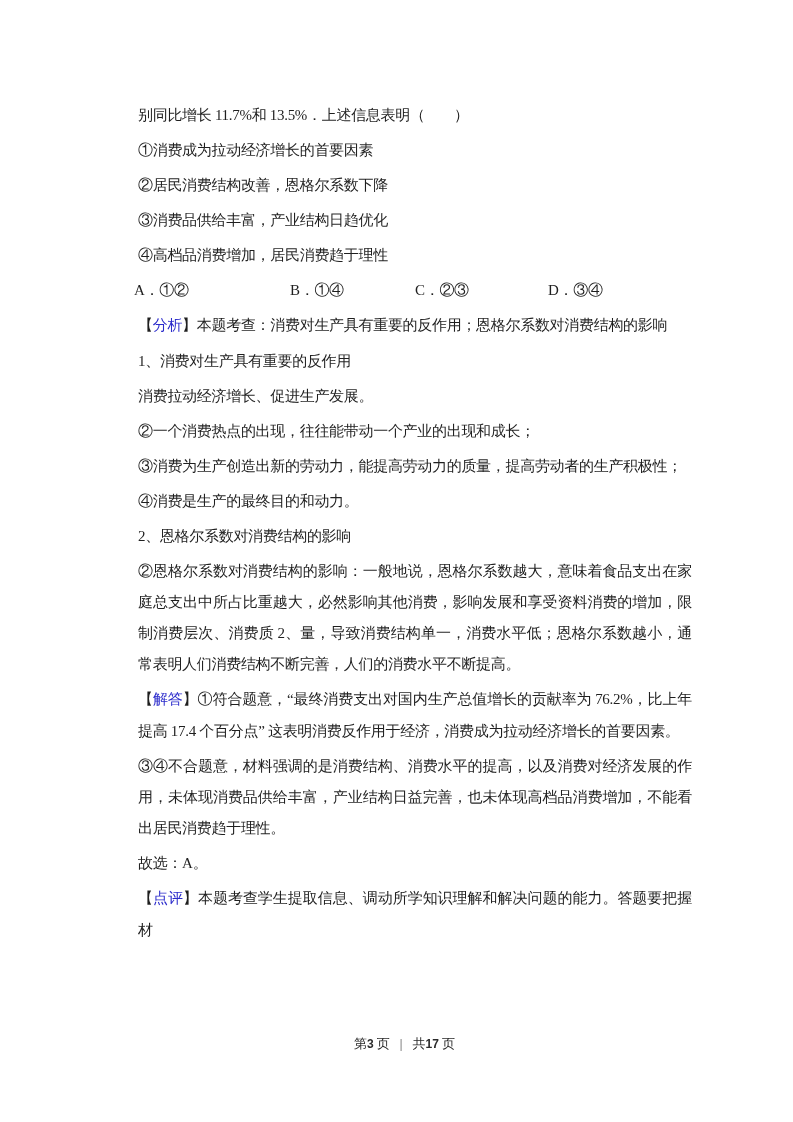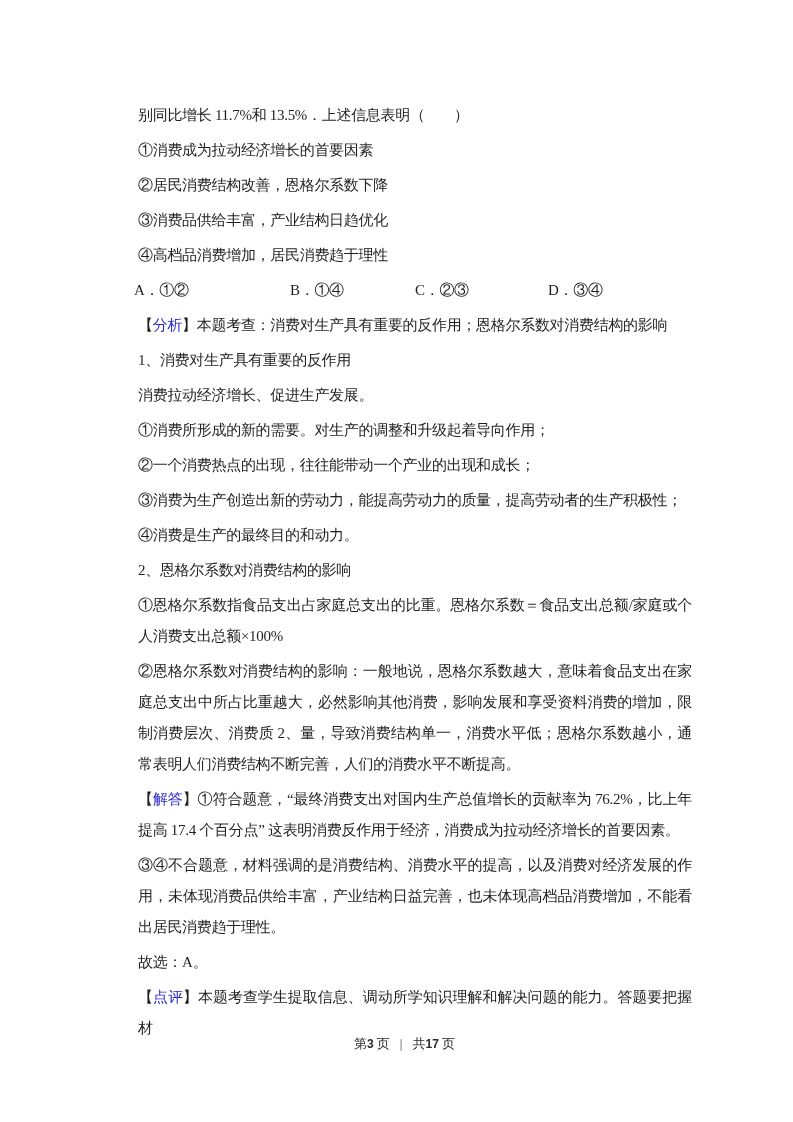--- a/index.html
+++ b/index.html
@@ -32,21 +32,21 @@
   .options-row {
     position: relative;
     height: 31px;
     text-align: left;
   }
   .opt { position: absolute; top: 0; white-space: nowrap; }
   .opt-a { left: 0; }
   .opt-b { left: 156px; }
   .opt-c { left: 281px; }
   .opt-d { left: 414px; }
-  .label-blue { color: #2b2bcb; }
+  .label-blue { color: #2b2bcb; font-family: Liberation Mono, monospace; }
   .bracket { color: #1f1f1f; }
   .footer {
     position: absolute;
     top: 1034px;
     left: 8px;
     width: 793px;
     text-align: center;
     font-size: 13px;
     line-height: 20px;
     letter-spacing: 0;
@@ -79,27 +79,25 @@
     <span class="opt opt-a">A．①②</span>
     <span class="opt opt-b">B．①④</span>
     <span class="opt opt-c">C．②③</span>
     <span class="opt opt-d">D．③④</span>
   </div>
 
   <p><span class="bracket">【</span><span class="label-blue">分析</span><span class="bracket">】</span><span>本题考查：消费对生产具有重要的反作用；恩格尔系数对消费结构的影响</span></p>
 
   <p>1、消费对生产具有重要的反作用</p>
   <p>消费拉动经济增长、促进生产发展。</p>
-  <p>①消费所形成的新的需要。对生产的调整和升级起着导向作用；</p>
   <p>②一个消费热点的出现，往往能带动一个产业的出现和成长；</p>
   <p>③消费为生产创造出新的劳动力，能提高劳动力的质量，提高劳动者的生产积极性；</p>
   <p>④消费是生产的最终目的和动力。</p>
 
   <p>2、恩格尔系数对消费结构的影响</p>
-  <p>①恩格尔系数指食品支出占家庭总支出的比重。恩格尔系数＝食品支出总额/家庭或个人消费支出总额×100%</p>
   <p>②恩格尔系数对消费结构的影响：一般地说，恩格尔系数越大，意味着食品支出在家庭总支出中所占比重越大，必然影响其他消费，影响发展和享受资料消费的增加，限制消费层次、消费质 2、量，导致消费结构单一，消费水平低；恩格尔系数越小，通常表明人们消费结构不断完善，人们的消费水平不断提高。</p>
 
   <p><span class="bracket">【</span><span class="label-blue">解答</span><span class="bracket">】</span><span>①符合题意，“最终消费支出对国内生产总值增长的贡献率为 76.2%，比上年提高 17.4 个百分点” 这表明消费反作用于经济，消费成为拉动经济增长的首要因素。</span></p>
 
   <p>③④不合题意，材料强调的是消费结构、消费水平的提高，以及消费对经济发展的作用，未体现消费品供给丰富，产业结构日益完善，也未体现高档品消费增加，不能看出居民消费趋于理性。</p>
   <p>故选：A。</p>
 
   <p><span class="bracket">【</span><span class="label-blue">点评</span><span class="bracket">】</span><span>本题考查学生提取信息、调动所学知识理解和解决问题的能力。答题要把握材</span></p>
 
 </div>

